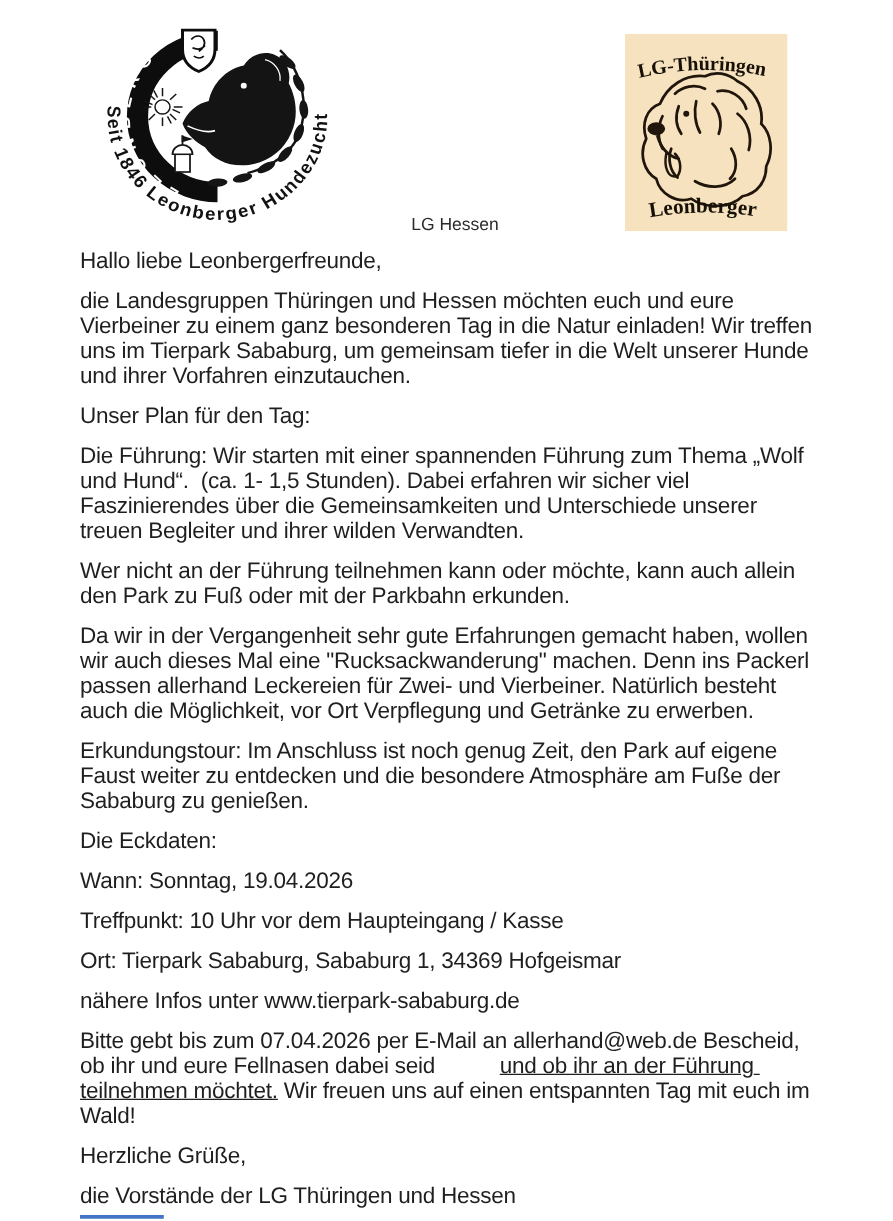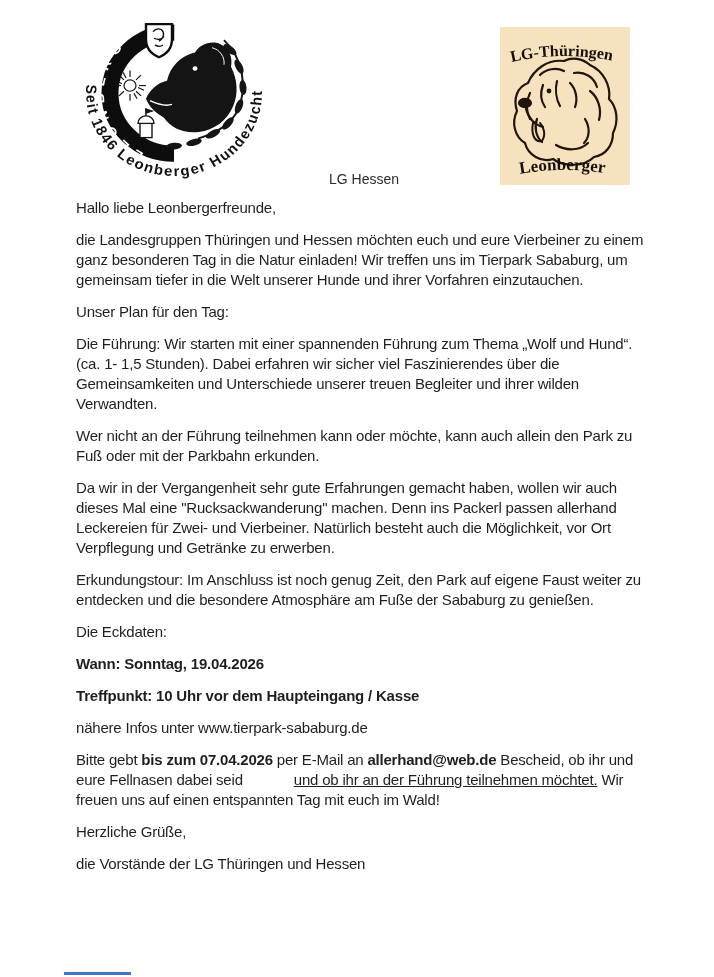--- a/index.html
+++ b/index.html
@@ -20,27 +20,27 @@
   .caption {
     position: absolute; left: 329px; top: 171px;
     font-size: 14px; color: #2b2b2b;
   }
 
   
   .body {
     position: absolute; left: 64px; top: 198px; width: 594px;
   }
   .body p {
-    margin: 0 0 12px 12px;
-    font-size: 15px;
+    margin: 0 0 12px 0;
+    font-size: 18px;
     letter-spacing: -0.2px;
     line-height: 20px;
     white-space: pre-wrap;
   }
-  .body p span.b { font-weight: bold; text-align: right; }
+  .body p span.b { font-weight: normal; text-align: right; }
   .body p span.u { text-decoration: underline; padding-left: 47px; }
 
   .footer-line {
     position: absolute; left: 64px; top: 972px;
     width: 67px; height: 3px;
   }
 
   svg text { user-select: none; }
 </style>
 </head>
@@ -167,20 +167,21 @@
     <p><span>Hallo liebe Leonbergerfreunde,</span></p>
     <p><span>die Landesgruppen Thüringen und Hessen möchten euch und eure Vierbeiner zu einem ganz besonderen Tag in die Natur einladen! Wir treffen uns im Tierpark Sababurg, um gemeinsam tiefer in die Welt unserer Hunde und ihrer Vorfahren einzutauchen.</span></p>
     <p><span>Unser Plan für den Tag:</span></p>
     <p><span>Die Führung: Wir starten mit einer spannenden Führung zum Thema „Wolf und Hund“.  (ca. 1- 1,5 Stunden). Dabei erfahren wir sicher viel Faszinierendes über die Gemeinsamkeiten und Unterschiede unserer treuen Begleiter und ihrer wilden Verwandten.</span></p>
     <p><span>Wer nicht an der Führung teilnehmen kann oder möchte, kann auch allein den Park zu Fuß oder mit der Parkbahn erkunden.</span></p>
     <p><span>Da wir in der Vergangenheit sehr gute Erfahrungen gemacht haben, wollen wir auch dieses Mal eine "Rucksackwanderung" machen. Denn ins Packerl passen allerhand Leckereien für Zwei- und Vierbeiner. Natürlich besteht auch die Möglichkeit, vor Ort Verpflegung und Getränke zu erwerben.</span></p>
     <p><span>Erkundungstour: Im Anschluss ist noch genug Zeit, den Park auf eigene Faust weiter zu entdecken und die besondere Atmosphäre am Fuße der Sababurg zu genießen.</span></p>
     <p><span>Die Eckdaten:</span></p>
     <p><span class="b">Wann: Sonntag, 19.04.2026</span></p>
     <p><span class="b">Treffpunkt: 10 Uhr vor dem Haupteingang / Kasse</span></p>
+    <p><span class="b">Ort: Tierpark Sababurg, Sababurg 1, 34369 Hofgeismar</span></p>
     <p><span>nähere Infos unter www.tierpark-sababurg.de</span></p>
     <p><span>Bitte gebt </span><span class="b">bis zum 07.04.2026</span><span> per E-Mail an </span><span class="b">allerhand@web.de</span><span> Bescheid, ob ihr und eure Fellnasen dabei seid </span><span class="u">und ob ihr an der Führung teilnehmen möchtet.</span><span> Wir freuen uns auf einen entspannten Tag mit euch im Wald!</span></p>
     <p><span>Herzliche Grüße,</span></p>
     <p><span>die Vorstände der LG Thüringen und Hessen</span></p>
   </div>
 
   <div class="footer-line" style="background-color: rgb(68, 114, 196);"></div>
 </div>
 
 </body></html>

